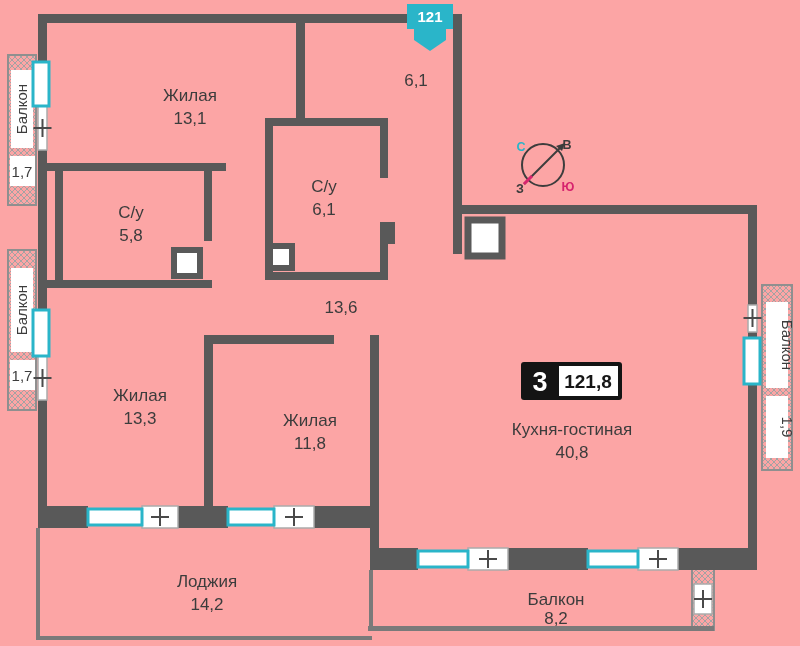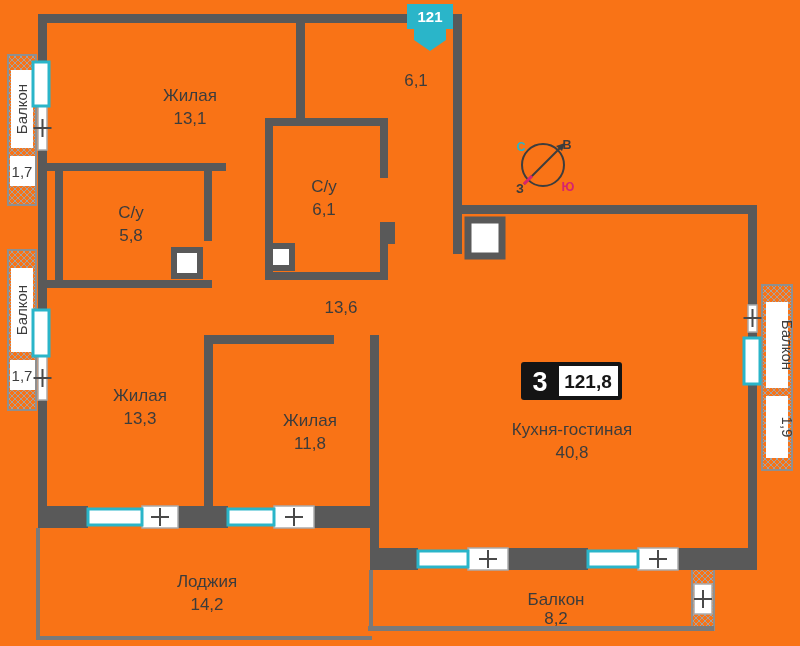--- a/index.html
+++ b/index.html
@@ -1,16 +1,16 @@
 <!DOCTYPE html>
 <html><head>
 <meta charset="utf-8">
 <style>
   html,body{margin:0;padding:0;background:#ffffff;}
-  .stage{position:relative;width:800px;height:646px;background:#f97316;overflow:hidden;}
+  .stage{position:relative;width:800px;height:646px;background:#fca5a5;overflow:hidden;}
   svg text{font-family:"Liberation Sans","DejaVu Sans",sans-serif;fill:#3c3c3c;}
   .lbl{font-size:17px;}
   .lbl-v{font-size:15px;}
   .badge3{font-size:27px;font-weight:bold;fill:#ffffff;}
   .badgeA{font-size:19px;font-weight:bold;fill:#161616;}
   .ent{font-size:15px;font-weight:bold;fill:#ffffff;}
   .cmp{font-size:12.5px;font-weight:bold;}
 </style>
 </head>
 <body>

